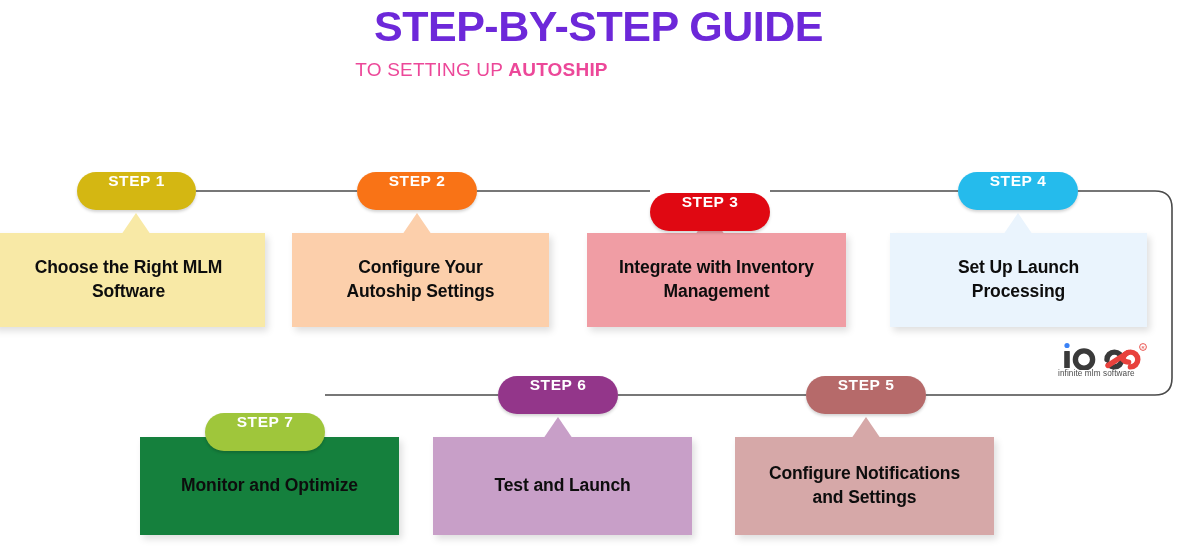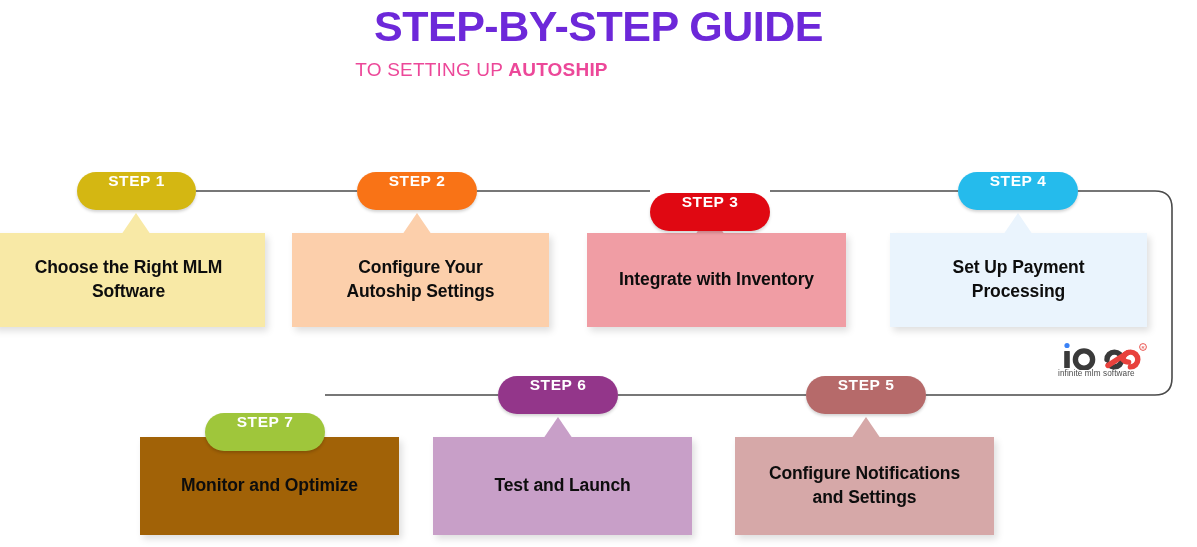--- a/index.html
+++ b/index.html
@@ -175,30 +175,31 @@
     </div>
   </div>
 
   <div class="badge" style="left:650px; top:172px; width:120px; background:#e00812;margin-top:21px;">
     <span>STEP 3</span>
   </div>
   <div class="pointer" style="left:695px; top:213px; border-bottom:22px solid #f09da4;"></div>
   <div class="card" style="left:587px; top:233px; width:259px; height:94px; background:#f09da4;">
     <div>
       <span>Integrate with Inventory</span>
+      <span>Management</span>
     </div>
   </div>
 
   <div class="badge" style="left:958px; top:172px; width:120px; background:#25bbec;">
     <span>STEP 4</span>
   </div>
   <div class="pointer" style="left:1003px; top:213px; border-bottom:22px solid #eaf4fd;"></div>
   <div class="card" style="left:890px; top:233px; width:257px; height:94px; background:#eaf4fd;">
     <div>
-      <span>Set Up Payment</span>
+      <span>Set Up Launch</span>
       <span>Processing</span>
     </div>
   </div>
 
   <div class="badge" style="left:806px; top:376px; width:120px; background:#b66a6a;">
     <span>STEP 5</span>
   </div>
   <div class="pointer" style="left:851px; top:417px; border-bottom:22px solid #d6a8a8;"></div>
   <div class="card" style="left:735px; top:437px; width:259px; height:98px; background:#d6a8a8;">
     <div>
@@ -215,21 +216,21 @@
     <div>
       <span>Test and Launch</span>
 
     </div>
   </div>
 
   <div class="badge" style="left:205px; top:376px; width:120px; background:#9fc63b;margin-top:37px;">
     <span>STEP 7</span>
   </div>
   <div class="pointer" style="left:250px; top:417px; border-bottom:22px solid #c7dd95;"></div>
-  <div class="card" style="left:140px; top:437px; width:259px; height:98px; background:#a16207;">
+  <div class="card" style="left:140px; top:437px; width:259px; height:98px; background:#15803d;">
     <div>
       <span>Monitor and Optimize</span>
 
     </div>
   </div>
 
   <div class="logo">
     <svg class="logo-mark" viewBox="0 0 104 30" xmlns="http://www.w3.org/2000/svg">
 
       <circle cx="9" cy="5.5" r="2.6" fill="#3b82f6"></circle>

